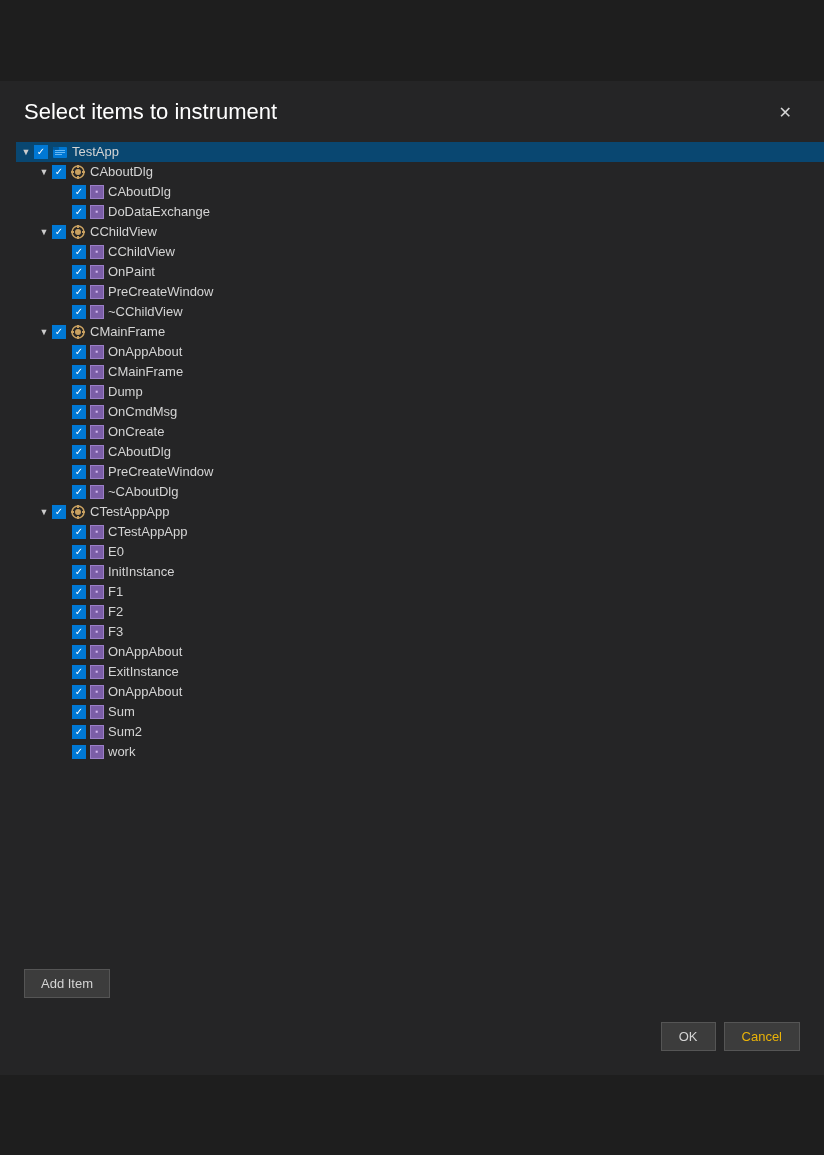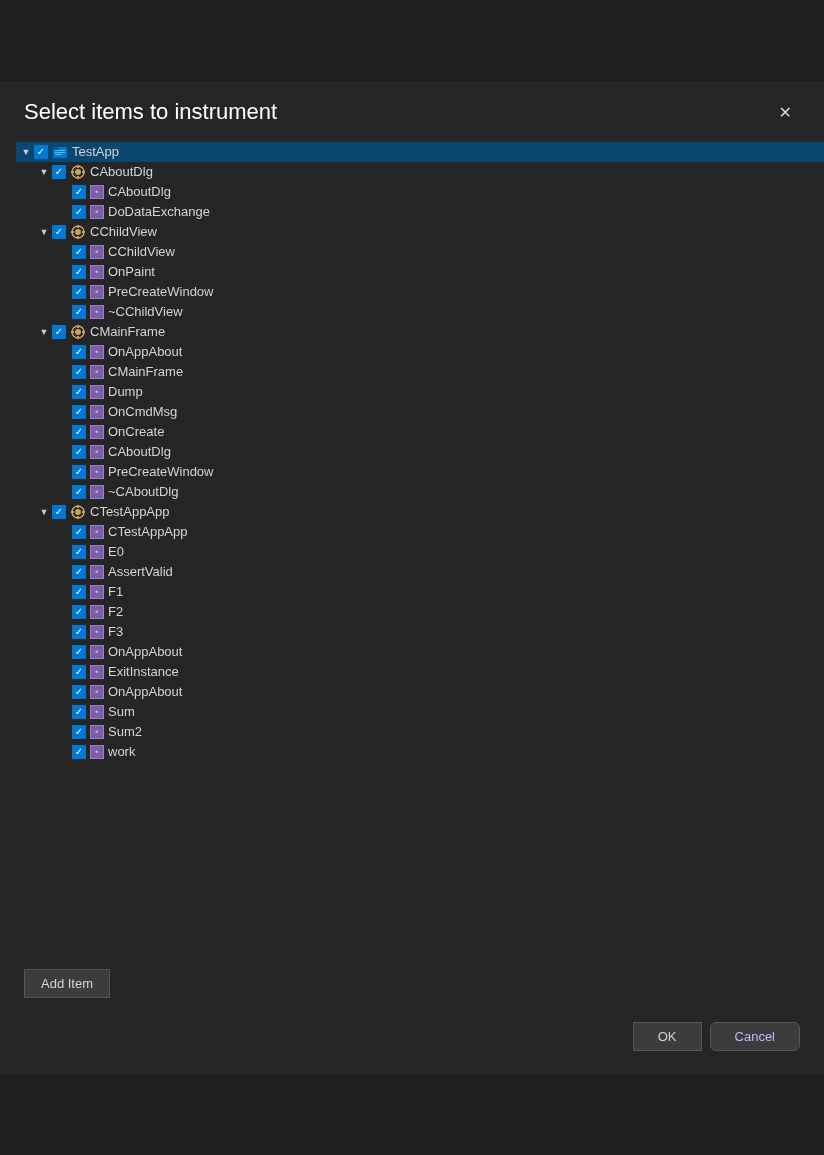--- a/index.html
+++ b/index.html
@@ -178,35 +178,34 @@
     }
 
     .action-buttons {
       display: flex;
       justify-content: flex-end;
       gap: 8px;
       padding: 8px 24px 24px 24px;
     }
 
     .ok-btn, .cancel-btn {
-      padding: 6px 24px;
+      padding: 6px 17px;
       font-size: 13px;
       cursor: pointer;
       border: 1px solid #555;
     }
 
     .ok-btn {
       background: #3c3c3c;
       color: #d4d4d4;
     }
 
     .cancel-btn {
       background: #3c3c3c;
-      color: #c4b5fd;
-      border-radius: 6px;
+      color: #eab308;
     }
 
     .project-box-icon {
       width: 16px;
       height: 16px;
     }
   </style>
 </head>
 <body>
 
@@ -393,21 +392,21 @@
     <div class="tree-item indent-2">
       <span class="expander empty"></span>
       <div class="checkbox checked"></div>
       <div class="method-icon">▪</div>
       <span class="item-label">E0</span>
     </div>
     <div class="tree-item indent-2">
       <span class="expander empty"></span>
       <div class="checkbox checked"></div>
       <div class="method-icon">▪</div>
-      <span class="item-label">AssertValid</span>
+      <span class="item-label">InitInstance</span>
     </div>
     <div class="tree-item indent-2">
       <span class="expander empty"></span>
       <div class="checkbox checked"></div>
       <div class="method-icon">▪</div>
       <span class="item-label">F1</span>
     </div>
     <div class="tree-item indent-2">
       <span class="expander empty"></span>
       <div class="checkbox checked"></div>

